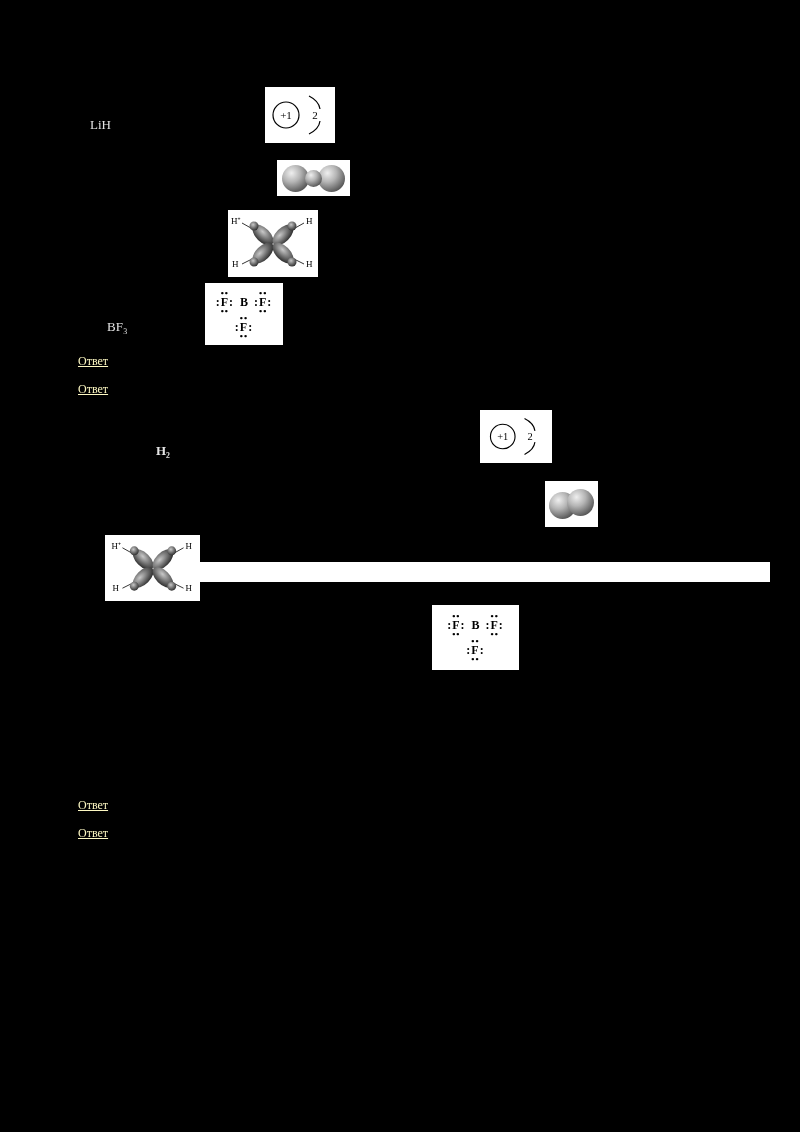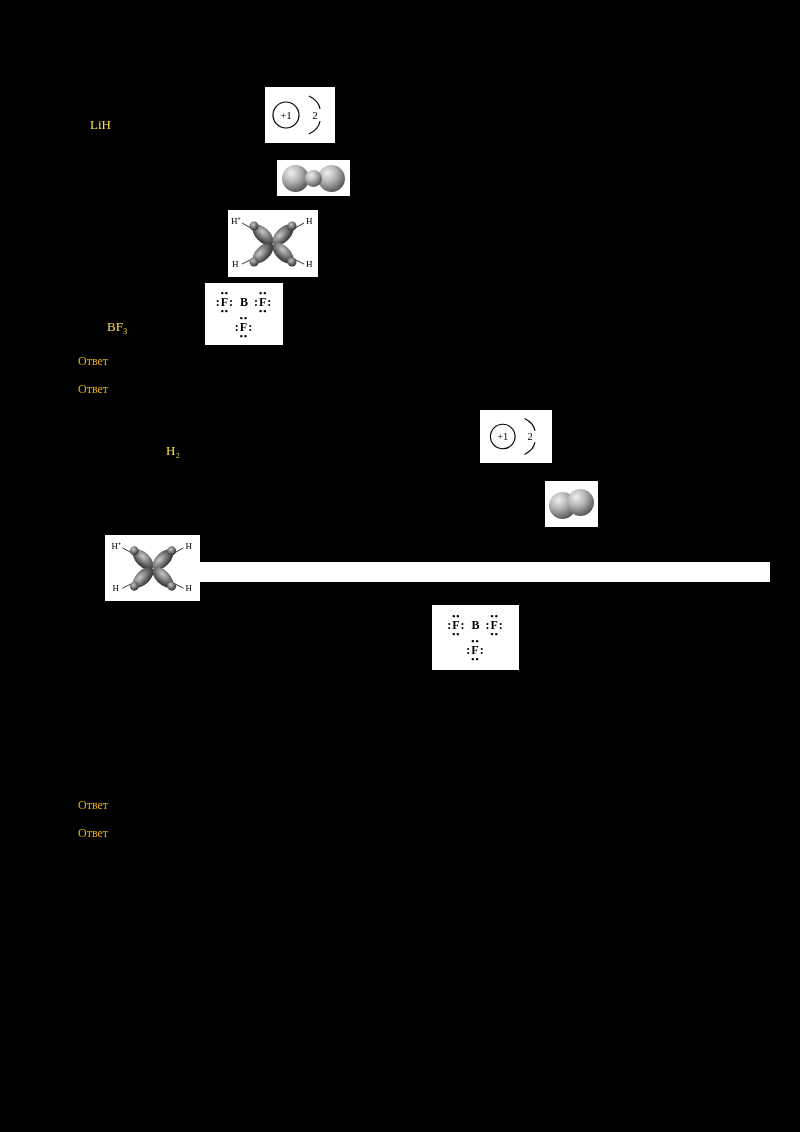--- a/index.html
+++ b/index.html
@@ -14,28 +14,28 @@
   .centerbox { display:flex; align-items:center; justify-content:center; }
 
   
   .sphere {
     position:absolute; border-radius:50%;
     background:radial-gradient(circle at 35% 30%, #efefef 0%, #b5b5b5 35%, #5a5a5a 75%, #2b2b2b 100%);
   }
 
   
   .faint {
-    position:absolute; color:#fde047; font-size:13px;
+    position:absolute; color:#e5e5e5; font-size:13px;
     font-family:"Liberation Serif", serif; white-space:nowrap;
   }
 
   
   .bluelink {
-    position:absolute; color:#eab308; font-size:12px; line-height:13px;
-    cursor:pointer; white-space:nowrap;
+    position:absolute; color:#fef9c3; font-size:12px; line-height:13px;
+    text-decoration:underline; cursor:pointer; white-space:nowrap;
     font-family:"Liberation Serif", serif;
   }
 
   
   .lewis { color:#000; text-align:center; font-size:12px; line-height:1; font-weight:bold; }
   .lrow { display:flex; align-items:center; justify-content:center; gap:5px; }
   .lrow.bottomrow { margin-top:1px; }
   .atomstack { display:flex; flex-direction:column; align-items:center; }
   .dots { font-size:9px; line-height:6px; letter-spacing:1px; font-weight:bold; }
   .sym { font-size:12px; line-height:12px; letter-spacing:1px; }
@@ -117,21 +117,21 @@
           <span class="sym">:F:</span>
           <span class="dots">••</span>
         </div>
       </div>
     </div>
   </div>
 
   <a class="bluelink" style="left:78px; top:355px;">Ответ</a>
   <a class="bluelink" style="left:78px; top:383px;">Ответ</a>
 
-  <span class="faint" style="left:166px; top:443px;">H₂</span>
+  <span class="faint" style="left:156px; top:443px;font-weight:bold;">H₂</span>
 
   <div class="wbox centerbox" style="left:480px; top:410px; width:72px; height:53px;">
     <svg width="70" height="53" viewBox="0 0 70 56">
       <circle cx="21" cy="28" r="13" fill="none" stroke="#000" stroke-width="1.2"></circle>
       <text x="21" y="32" text-anchor="middle" font-size="11">+1</text>
       <path d="M44,9 Q54,14 55,22" fill="none" stroke="#000" stroke-width="1.2"></path>
       <path d="M55,34 Q54,42 44,47" fill="none" stroke="#000" stroke-width="1.2"></path>
       <text x="50" y="32" text-anchor="middle" font-size="11">2</text>
     </svg>
   </div>

